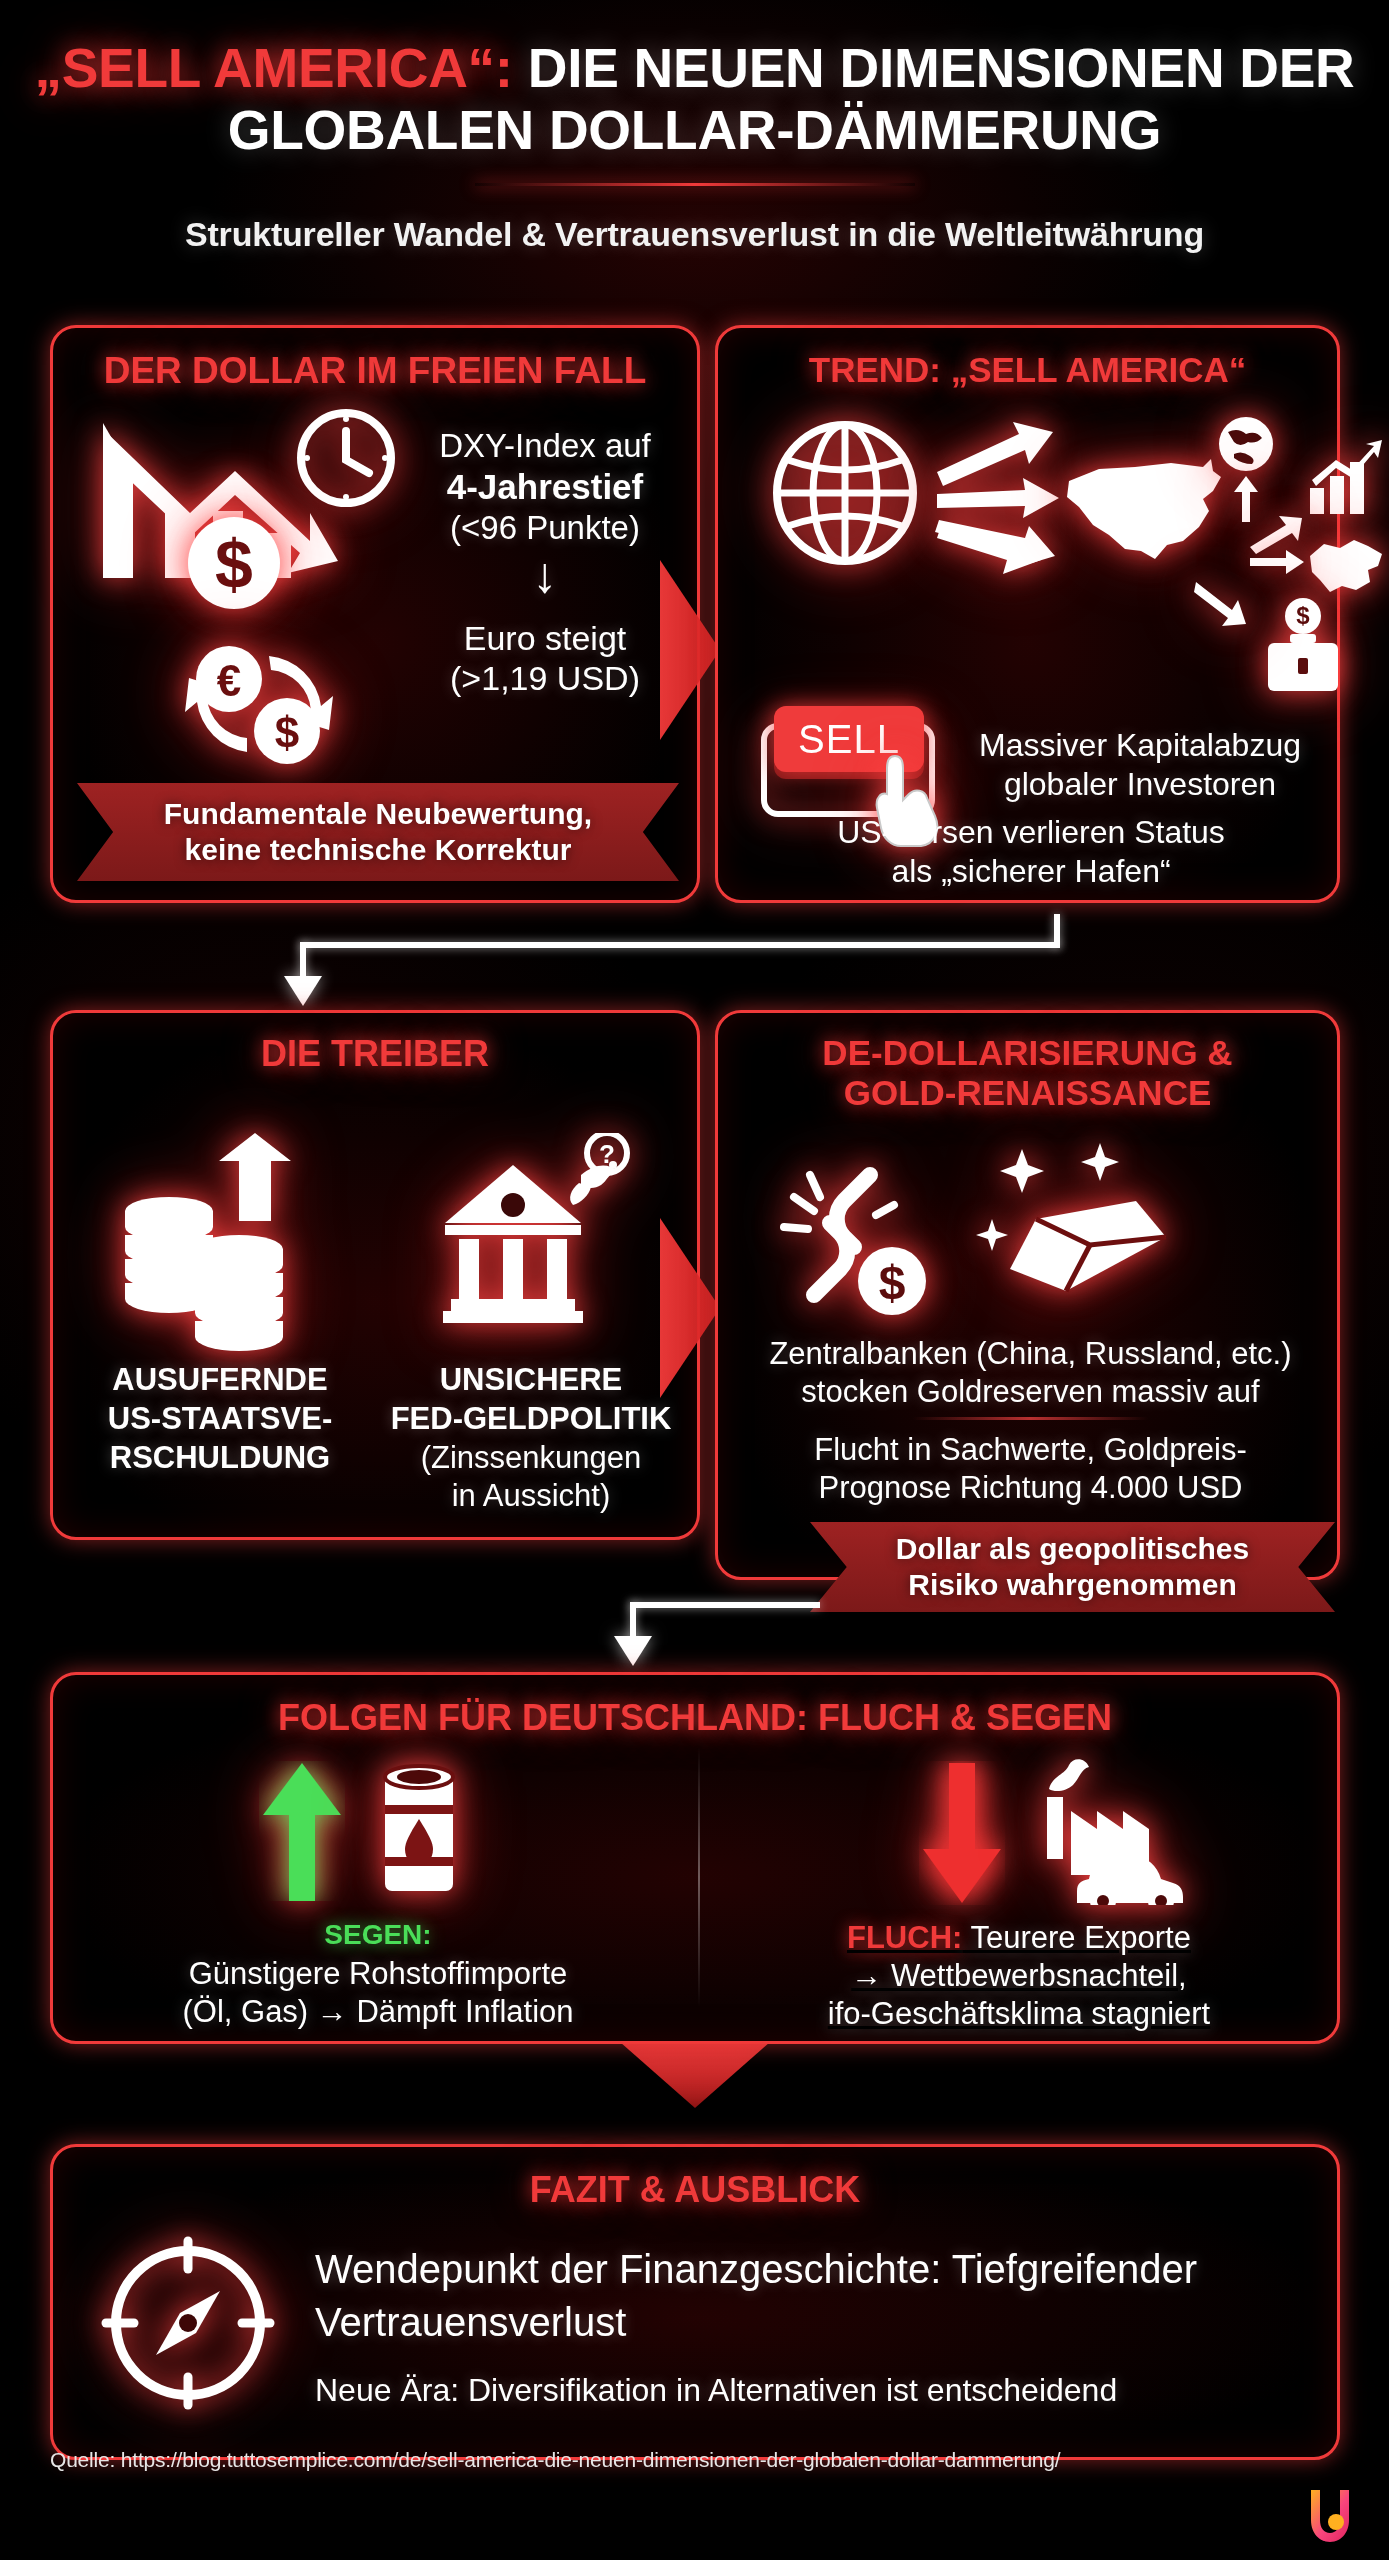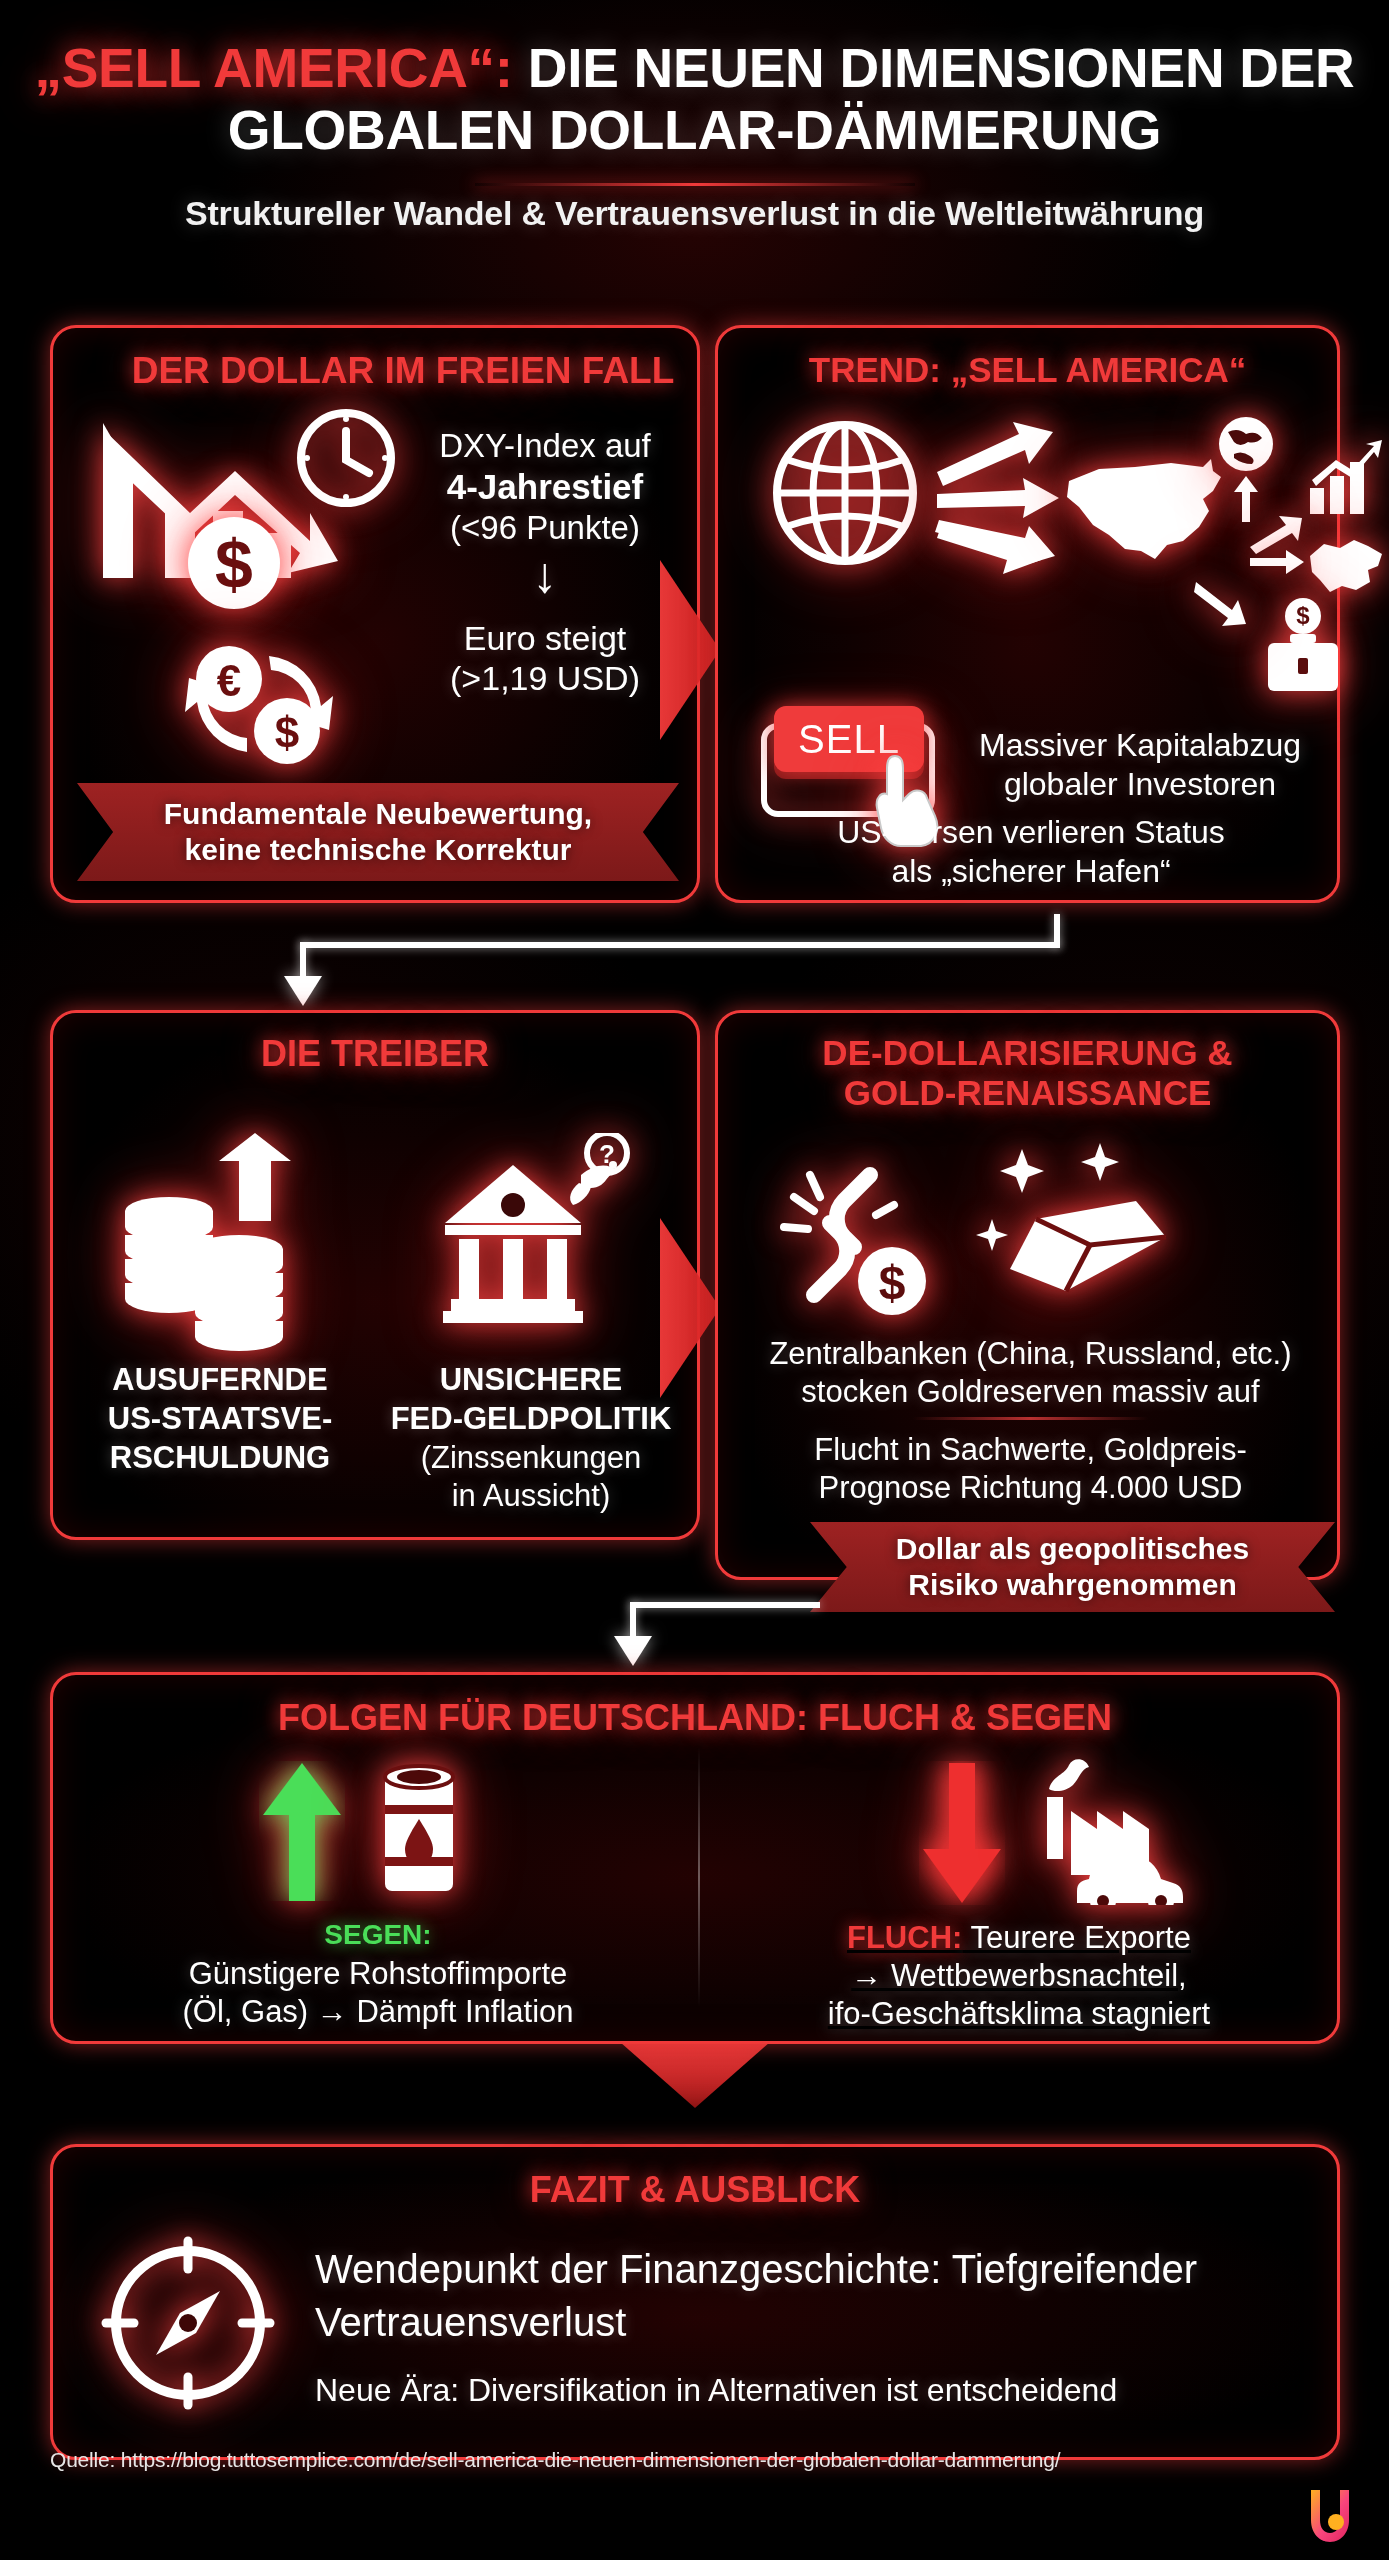--- a/index.html
+++ b/index.html
@@ -39,21 +39,21 @@
     color: #f03a3a;
     text-shadow: 0 0 26px rgba(240,58,58,0.85), 0 0 50px rgba(240,58,58,0.45);
   }
   .title-rule {
     margin: 22px auto 0;
     width: 440px; height: 3px;
     background: linear-gradient(to right, rgba(240,58,58,0) 0%, #f03a3a 50%, rgba(240,58,58,0) 100%);
     box-shadow: 0 0 16px rgba(240,58,58,0.9);
   }
   .subtitle {
-    margin-top: 8px;
+    margin-top: 29px;
     color: #f2f2f2;
     font-size: 34px;
     font-weight: 700;
     letter-spacing: -0.2px;
     text-shadow: 0 0 18px rgba(255,255,255,0.25);
   }
 
   
   .box {
     position: absolute;
@@ -159,21 +159,21 @@
 
 <div class="page">
 
   <div class="header">
     <div class="title"><span class="accent">„SELL AMERICA“:</span><span> DIE NEUEN DIMENSIONEN DER GLOBALEN DOLLAR-DÄMMERUNG</span></div>
     <div class="title-rule"></div>
     <div class="subtitle">Struktureller Wandel &amp; Vertrauensverlust in die Weltleitwährung</div>
   </div>
 
   <div class="box" style="left:50px; top:325px; width:650px; height:578px;">
-    <div class="box-title" style="position:absolute;top:22px;left:0;width:100%;font-size:37px;margin-left:28px;">DER DOLLAR IM FREIEN FALL</div>
+    <div class="box-title" style="position:absolute;top:22px;left:0;width:100%;font-size:37px;">DER DOLLAR IM FREIEN FALL</div>
 
     <svg class="icon" style="position:absolute;left:42px;top:85px;" width="285" height="215" viewBox="0 0 285 215">
       <g class="icon-white">
         <path d="M8 10 L8 165 L38 165 L38 62 Z"></path>
         <path d="M70 80 L70 165 L100 165 L100 112 Z"></path>
         <path d="M118 98 L118 165 L148 165 L148 98 Z"></path>
         <path d="M166 120 L166 165 L196 165 L196 120 Z"></path>
         <path d="M10 18 L95 100 L140 58 L215 128 L215 100 L243 148 L193 160 L205 140 L140 82 L95 124 L8 42 Z"></path>
       </g>
     </svg>

